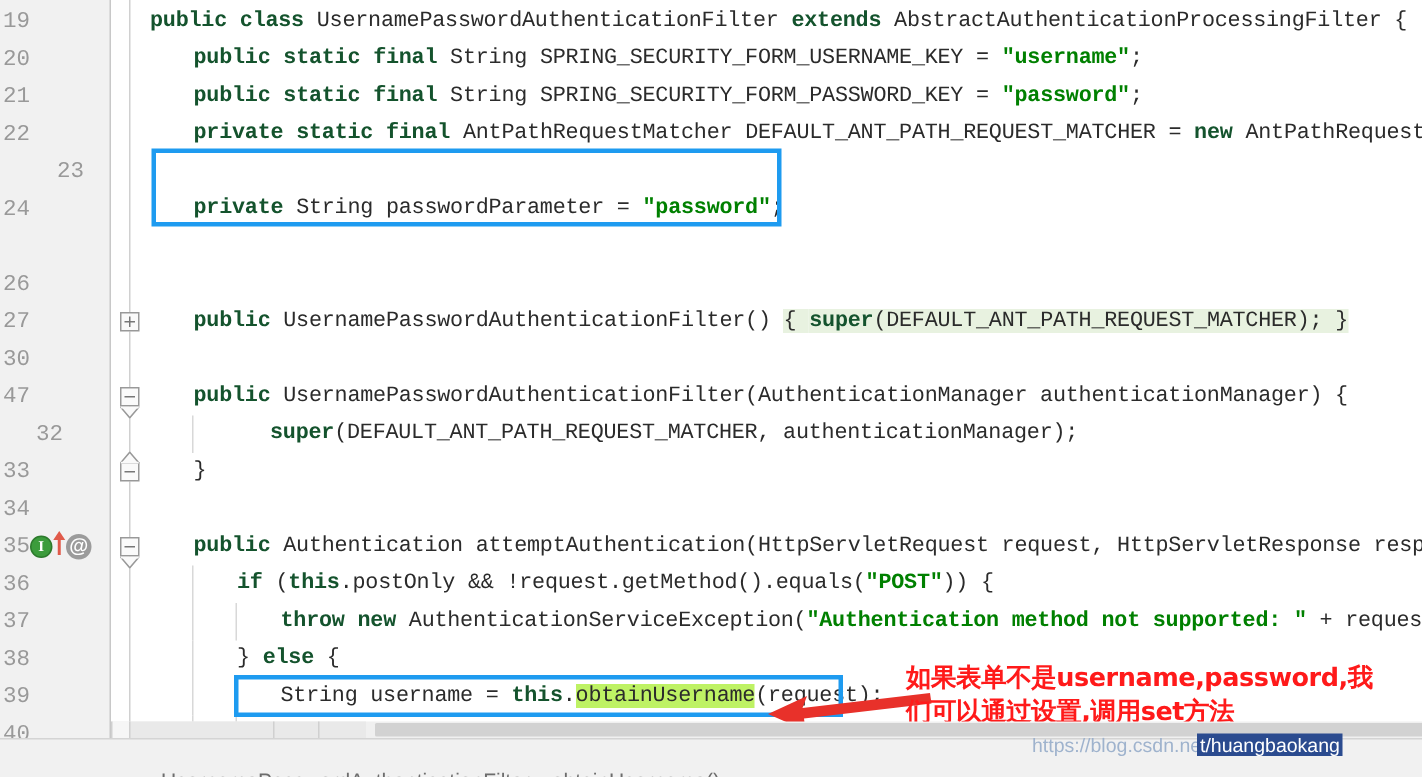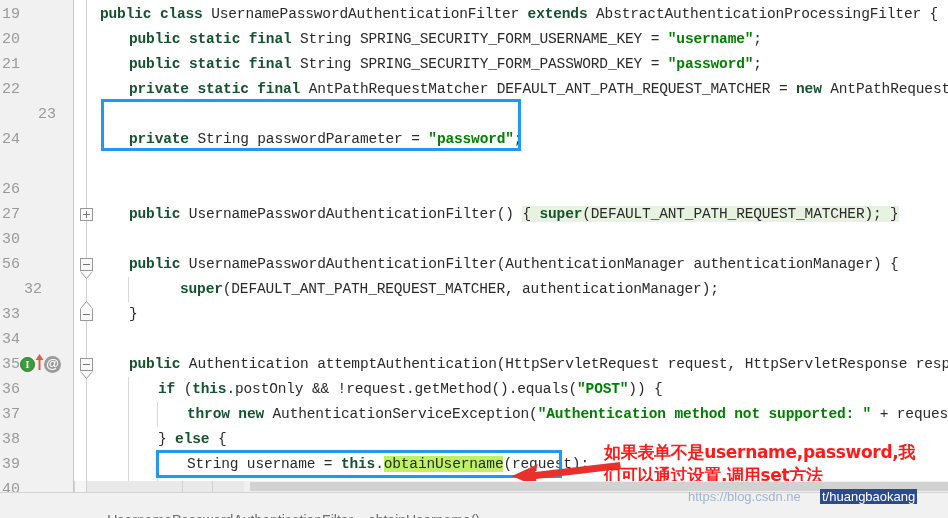--- a/index.html
+++ b/index.html
@@ -229,21 +229,21 @@
     position: absolute;
     left: 688px; top: 489px;
     font-family: "Liberation Sans", sans-serif;
     font-size: 13px;
     color: #9bb0cc;
     white-space: pre;
     opacity: 0.95;
   }
   .watermark-hl {
     position: absolute;
-    left: 820px; top: 489px;
+    left: 798px; top: 489px;
     background: #2b4b8f;
     color: #ffffff;
     font-family: "Liberation Sans", sans-serif;
     font-size: 13px;
     padding: 0 2px;
     white-space: pre;
   }
 </style>
 </head>
 <body>
@@ -263,21 +263,21 @@
         <div class="row" style="top: 77px;"><div class="lnum">22</div><div class="code" style="padding-left: 29px;"><span class="kw">private</span><span> </span><span class="kw">static</span><span> </span><span class="kw">final</span><span> AntPathRequestMatcher DEFAULT_ANT_PATH_REQUEST_MATCHER = </span><span class="kw">new</span><span> AntPathRequestMatche</span></div></div>
         <div class="row" style="top: 102px; margin-left: 36px;"><div class="lnum">23</div></div>
         <div class="row" style="top: 127px;"><div class="lnum">24</div><div class="code" style="padding-left: 29px;"><span class="kw">private</span><span> String passwordParameter = </span><span class="str">"password"</span><span>;</span></div></div>
         <div class="row" style="top: 177px;"><div class="lnum">26</div><div class="code" style="padding-left: 0px;"></div></div>
         <div class="row" style="top: 202px;"><div class="lnum">27</div><div class="code" style="padding-left: 29px;"><span class="kw">public</span><span> UsernamePasswordAuthenticationFilter() </span><span class="hl-brace">{ </span><span class="kw hl-brace">super</span><span class="hl-brace">(DEFAULT_ANT_PATH_REQUEST_MATCHER); </span><span class="hl-brace">}</span></div></div>
         <div class="fold" style="top: 208px;">
           <div class="bar"></div>
           <div class="bar v"></div>
         </div>
         <div class="row" style="top: 227px;"><div class="lnum">30</div><div class="code" style="padding-left: 0px;"></div></div>
-        <div class="row" style="top: 252px;"><div class="lnum">56</div><div class="code" style="padding-left: 29px;"><span class="kw">public</span><span> UsernamePasswordAuthenticationFilter(AuthenticationManager authenticationManager) {</span></div></div>
+        <div class="row" style="top: 252px;"><div class="lnum">47</div><div class="code" style="padding-left: 29px;"><span class="kw">public</span><span> UsernamePasswordAuthenticationFilter(AuthenticationManager authenticationManager) {</span></div></div>
         <div class="fold" style="top: 258px;">
           <div class="bar"></div>
         </div>
         <div class="fold-arrow" style="top: 271px;">
           <svg width="13" height="8" viewBox="0 0 13 8">
             <polygon points="0.5,0.5 12.5,0.5 6.5,7.5" fill="#fafafa" stroke="#999" stroke-width="1"></polygon>
             <line x1="0.5" y1="0.5" x2="12.5" y2="0.5" stroke="#fafafa" stroke-width="1.5"></line>
           </svg>
         </div>
         <div class="row" style="top: 277px; margin-left: 22px;"><div class="lnum">32</div><div class="code" style="padding-left: 58px;"><span class="kw">super</span><span>(DEFAULT_ANT_PATH_REQUEST_MATCHER, authenticationManager);</span></div></div>

